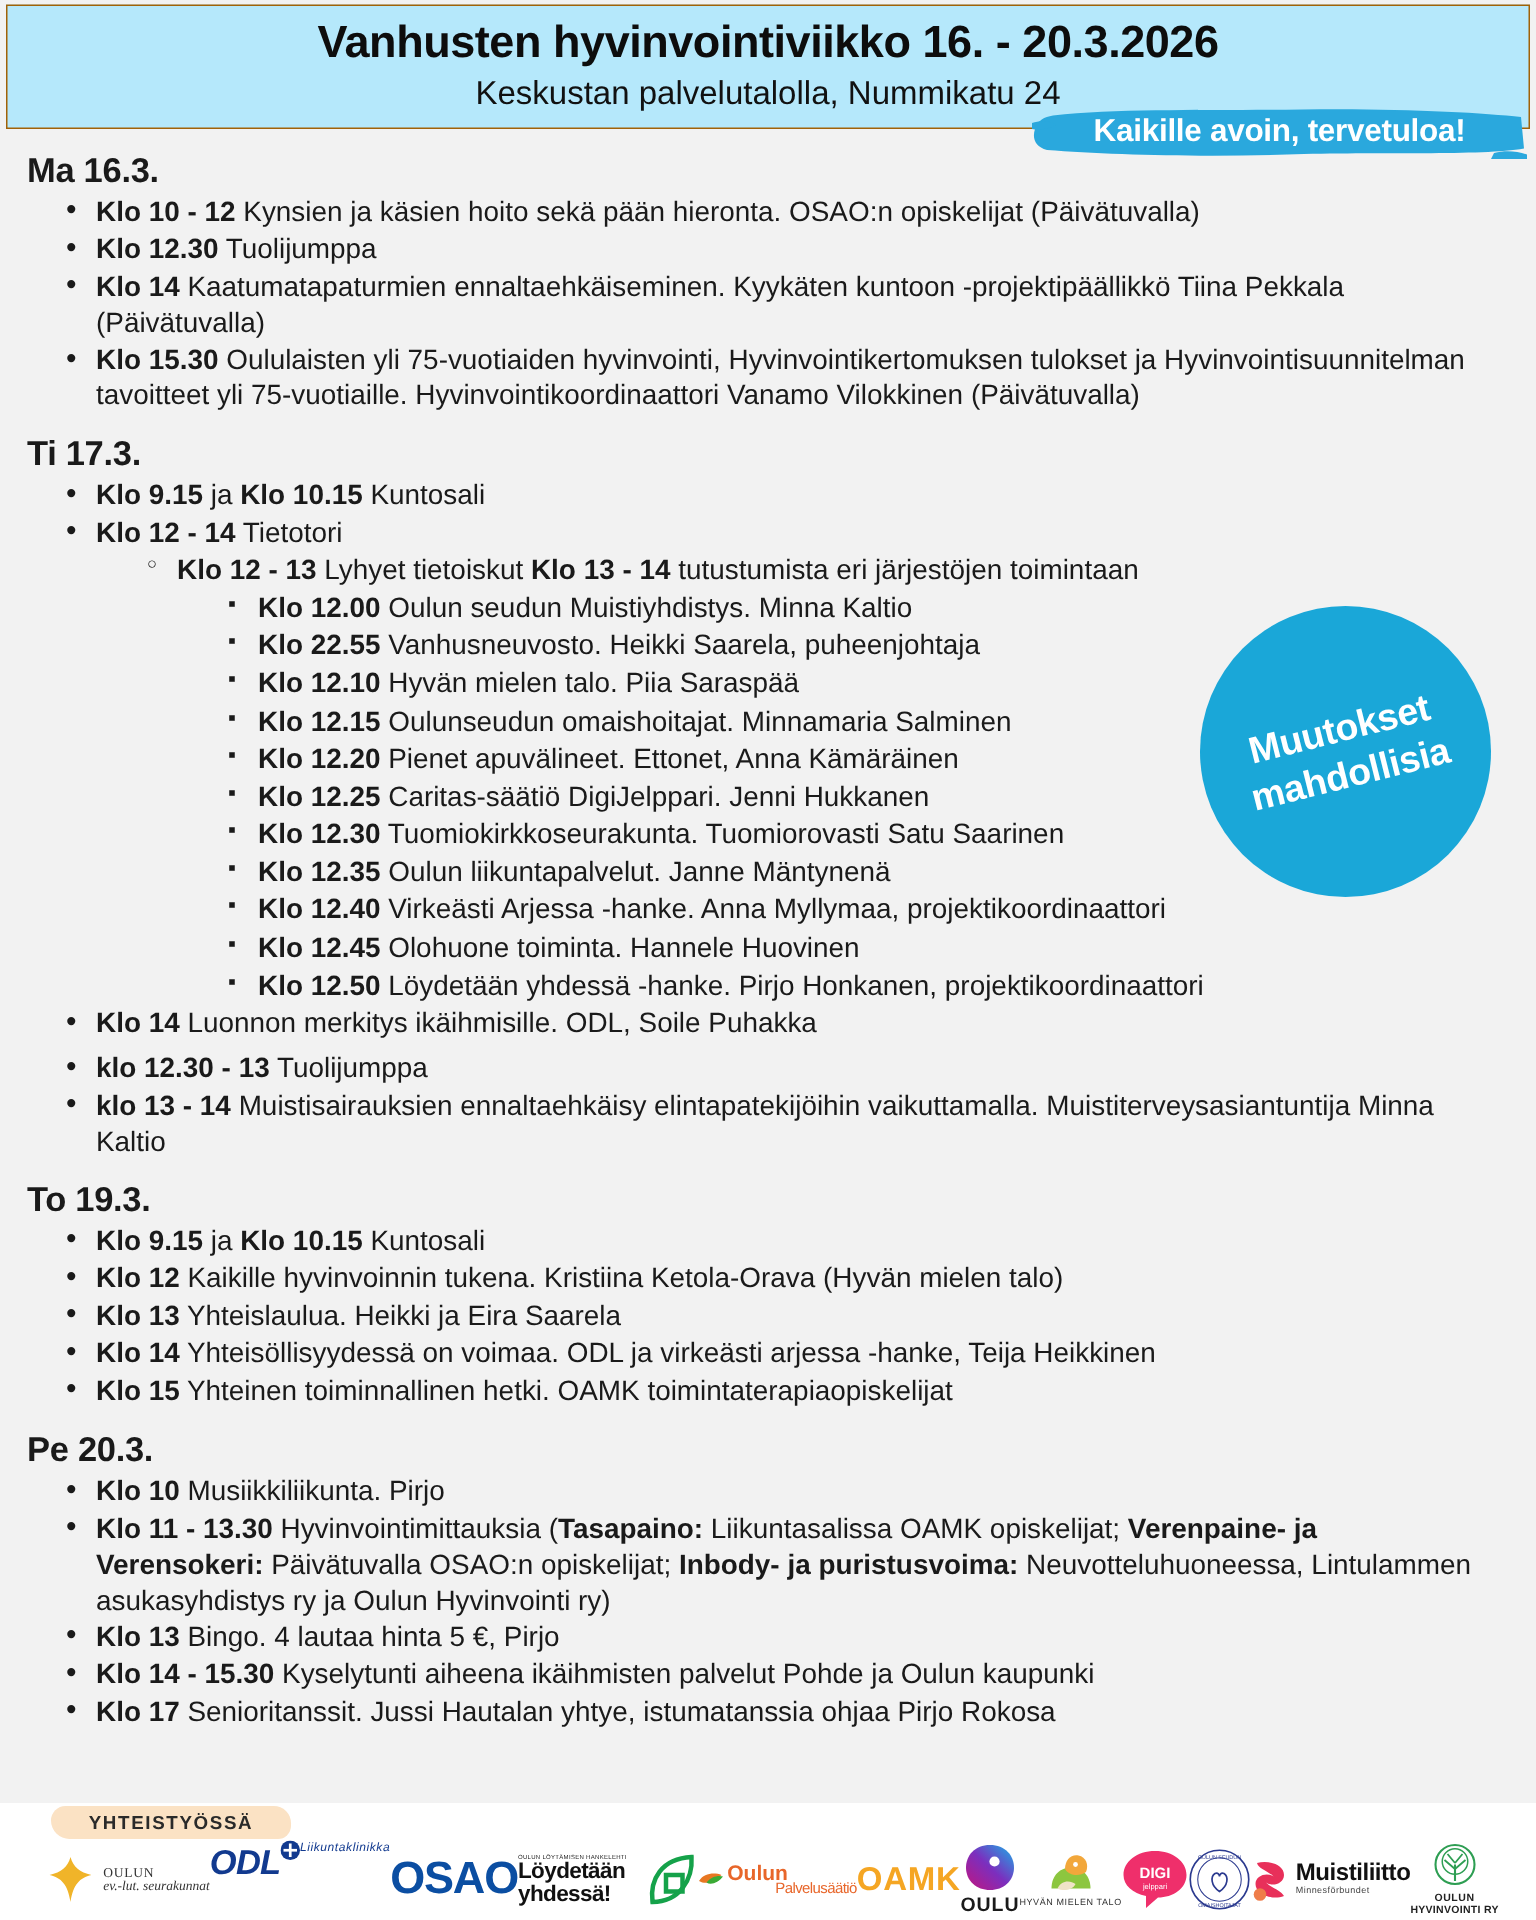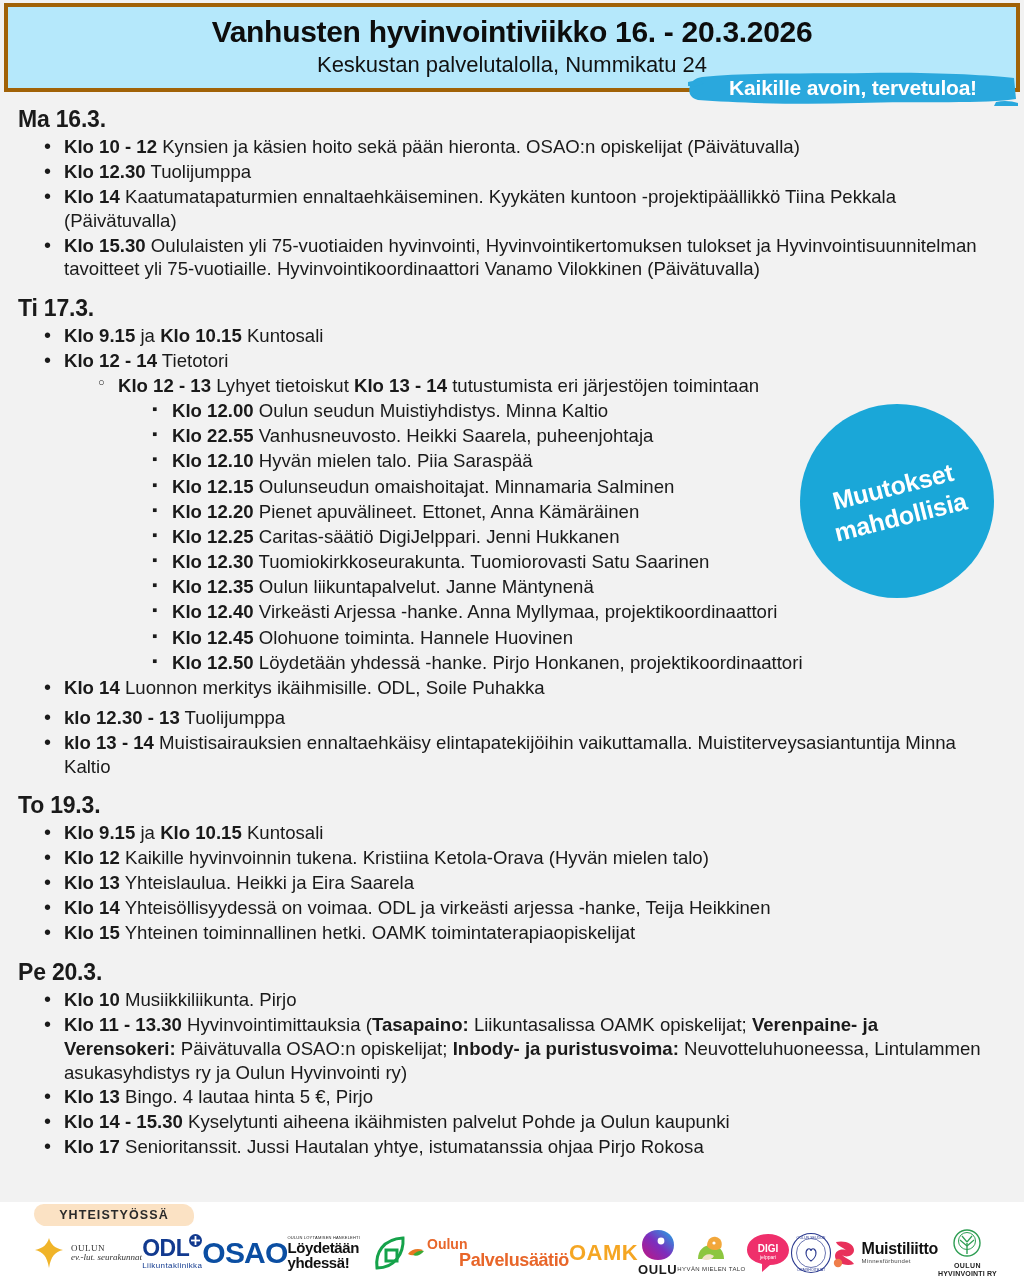--- a/index.html
+++ b/index.html
@@ -12,21 +12,21 @@
     color: #1a1a1a;
     position: relative;
     overflow: hidden;
   }
 
   
   .header-band {
     position: relative;
     margin: 3px 4px 0 4px;
     background: #b5e8fb;
-    border: 4px solid #a16207;
+    border: 1px solid #a16207;
     padding: 8px 0 10px 0;
     text-align: center;
   }
   .header-title {
     font-size: 30px;
     font-weight: bold;
     letter-spacing: -0.3px;
     line-height: 1.12;
     color: #0d0d0d;
   }
@@ -316,21 +316,21 @@
     <div class="logo" style="gap:4px;">
       <svg width="36" height="36" viewBox="0 0 36 36">
         <path d="M18 3 C20 10 24 13 32 15 C24 17 20 21 18 33 C16 21 12 17 4 15 C12 13 16 10 18 3 Z" fill="#f0b429"></path>
       </svg>
       <div class="logo-txt" style="font-family:'Liberation Serif',serif;color:#333;">
         <div style="letter-spacing:0.5px;">OULUN</div>
         <div style="font-style:italic;">ev.-lut. seurakunnat</div>
       </div>
     </div>
 
-    <div class="logo" style="flex-direction:column;align-items:flex-start;">
+    <div class="logo" style="flex-direction:row;align-items:flex-start;font-style:italic;">
       <div style="display:flex;align-items:flex-start;">
         <span style="font-size:23px;font-weight:bold;color:#123a8f;letter-spacing:-0.5px;">ODL</span>
         <svg width="13" height="13" viewBox="0 0 13 13" style="margin-top:-1px;">
           <circle cx="6.5" cy="6.5" r="6.5" fill="#123a8f"></circle>
           <rect x="5.6" y="2" width="1.8" height="9" fill="#fff"></rect>
           <rect x="2" y="5.6" width="9" height="1.8" fill="#fff"></rect>
         </svg>
       </div>
       <div class="logo-txt" style="color:#123a8f;font-size:8px;letter-spacing:0.4px;">Liikuntaklinikka</div>
     </div>
@@ -351,21 +351,21 @@
       </svg>
     </div>
 
     <div class="logo" style="gap:2px;">
       <svg width="18" height="14" viewBox="0 0 18 14">
         <path d="M1 8 C4 3 11 2 16 4 C12 8 6 11 1 8 Z" fill="#e87722"></path>
         <path d="M6 9 C9 5 14 4 17 5 C14 9 9 11 6 9 Z" fill="#3aaa35"></path>
       </svg>
       <div style="line-height:1.02;">
         <div style="font-size:14px;font-weight:bold;color:#e8662a;">Oulun</div>
-        <div style="font-size:18px;font-weight:bold;color:#e8662a;letter-spacing:-0.4px;margin-left:32px;">Palvelusäätiö</div>
+        <div style="font-size:10px;font-weight:normal;color:#e8662a;letter-spacing:-0.4px;margin-left:32px;">Palvelusäätiö</div>
       </div>
     </div>
 
     <div class="logo">
       <span style="font-size:22px;font-weight:bold;color:#f5a623;letter-spacing:0.5px;">OAMK</span>
     </div>
 
     <div class="logo" style="flex-direction:column;gap:1px;">
       <svg width="34" height="32" viewBox="0 0 34 32">
         <defs>

